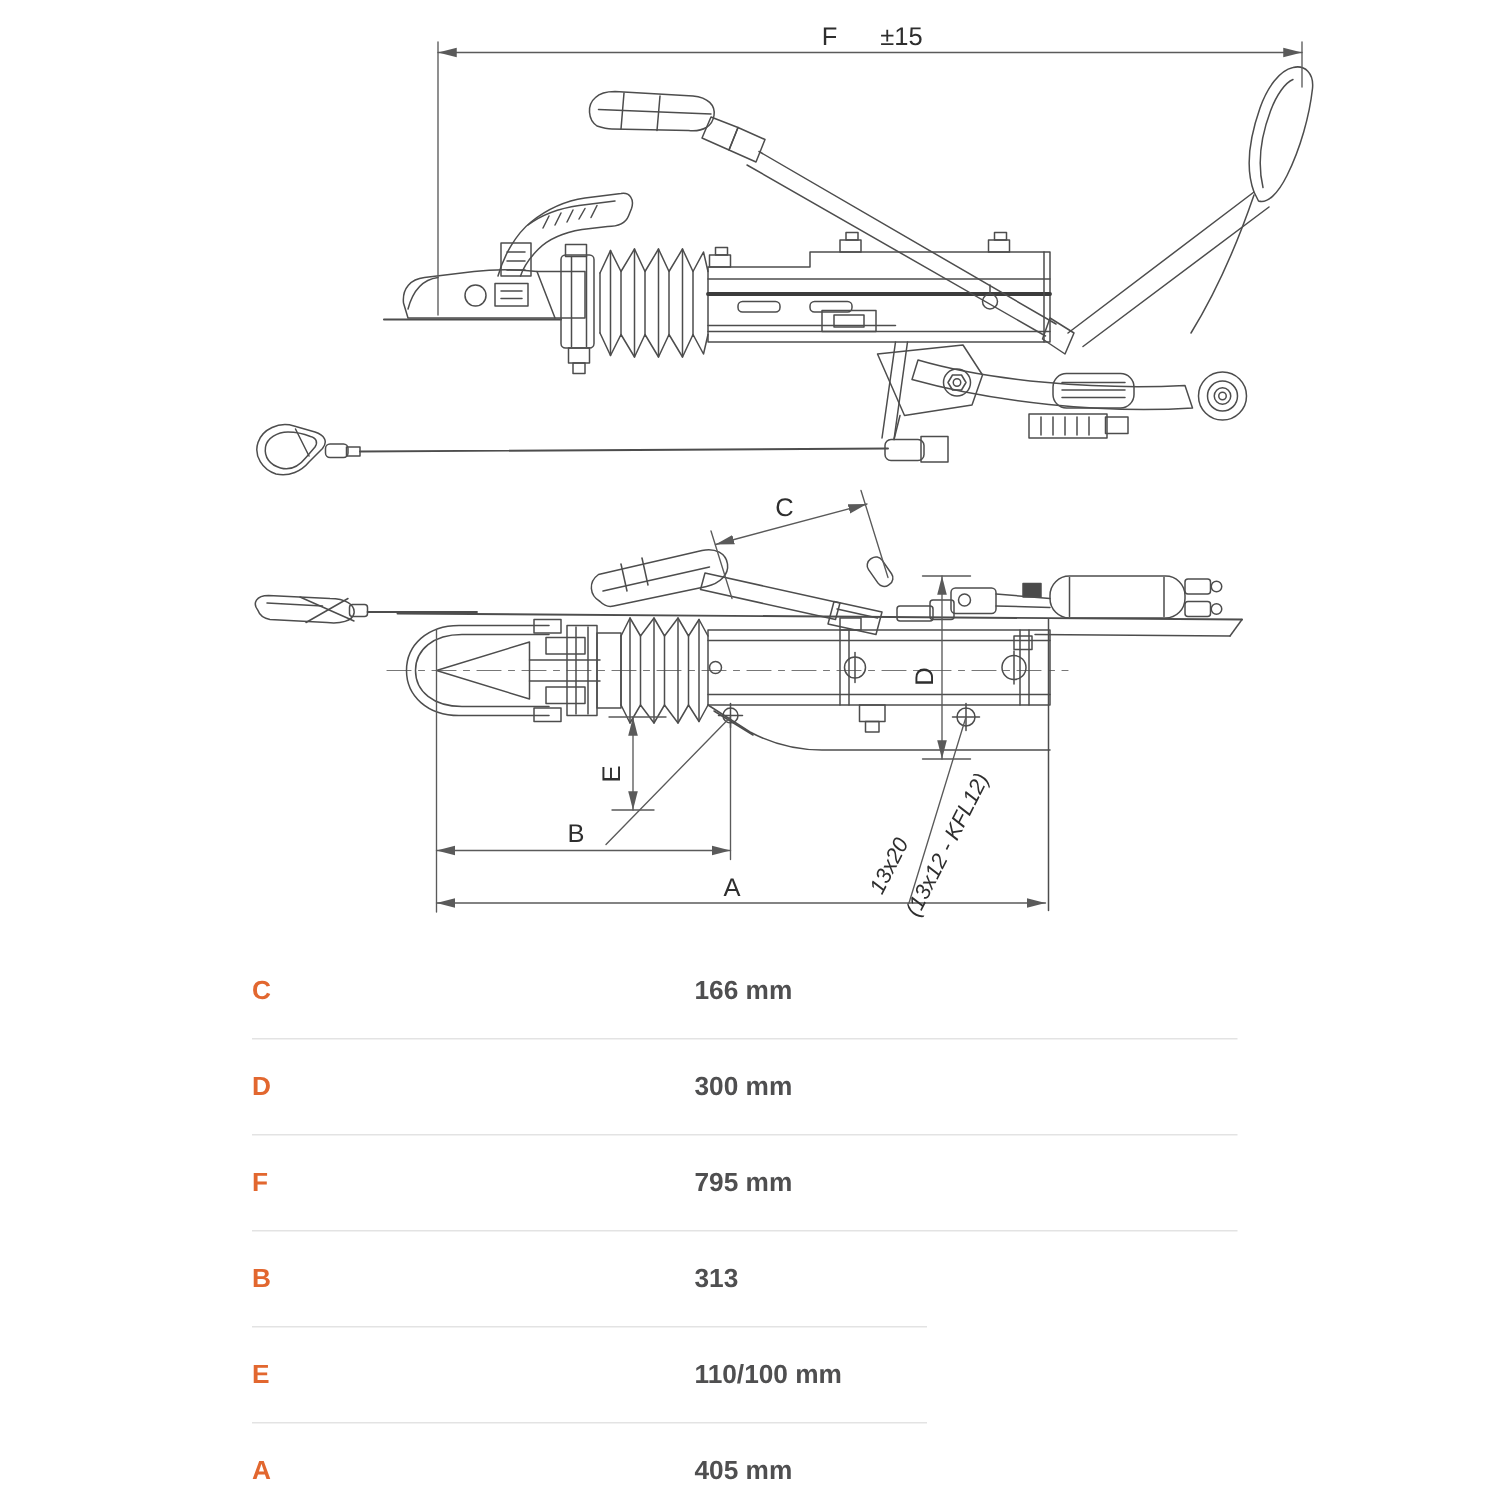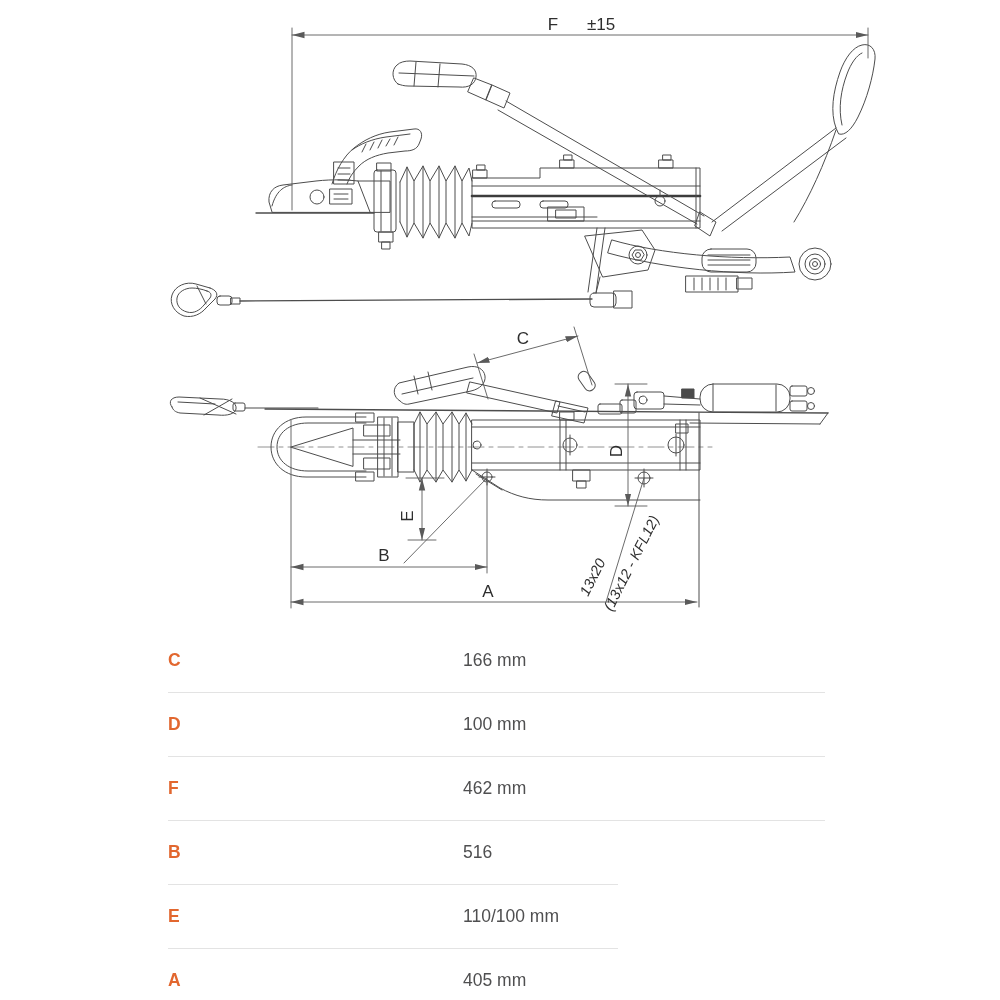--- a/index.html
+++ b/index.html
@@ -5,21 +5,21 @@
   html,body{margin:0;padding:0;background:#ffffff;}
   .page{position:relative;width:1000px;height:1000px;background:#fff;overflow:hidden;
         font-family:"Liberation Sans",sans-serif;}
   .drawing{position:absolute;left:0;top:0;}
   svg text{font-family:"Liberation Sans",sans-serif;fill:#2e2e2e;}
   .dimtxt{font-size:17px;}
   .notetxt{font-size:14.5px;font-style:italic;}
   .spec-table{position:absolute;left:168px;top:629px;width:690px;}
   .spec-row{position:relative;height:63px;display:flex;align-items:center;}
   .spec-label{width:295px;font-size:17.5px;font-weight:700;color:#e2672f;}
-  .spec-value{font-size:17.5px;font-weight:400;color:#4f4f50;}
+  .spec-value{font-size:17.5px;font-weight:700;color:#4f4f50;}
   .divider{height:1px;background:#e3e3e3;}
   .divider.full{width:657px;}
   .divider.short{width:450px;}
 </style>
 </head>
 <body>
 
 <div class="page">
 
 <svg class="drawing" width="1000" height="628" viewBox="0 0 1000 628" fill="none" stroke="#4d4d4d" stroke-width="1" stroke-linejoin="round" stroke-linecap="round">
@@ -319,31 +319,31 @@
 </svg>
 
 <div class="spec-table">
   <div class="spec-row">
     <div class="spec-label">C</div>
     <div class="spec-value">166 mm</div>
   </div>
   <div class="divider full"></div>
   <div class="spec-row">
     <div class="spec-label">D</div>
-    <div class="spec-value">100 mm</div>
+    <div class="spec-value">300 mm</div>
   </div>
   <div class="divider full"></div>
   <div class="spec-row">
     <div class="spec-label">F</div>
-    <div class="spec-value">462 mm</div>
+    <div class="spec-value">795 mm</div>
   </div>
   <div class="divider full"></div>
   <div class="spec-row">
     <div class="spec-label">B</div>
-    <div class="spec-value">516</div>
+    <div class="spec-value">313</div>
   </div>
   <div class="divider short"></div>
   <div class="spec-row">
     <div class="spec-label">E</div>
     <div class="spec-value">110/100 mm</div>
   </div>
   <div class="divider short"></div>
   <div class="spec-row">
     <div class="spec-label">A</div>
     <div class="spec-value">405 mm</div>

